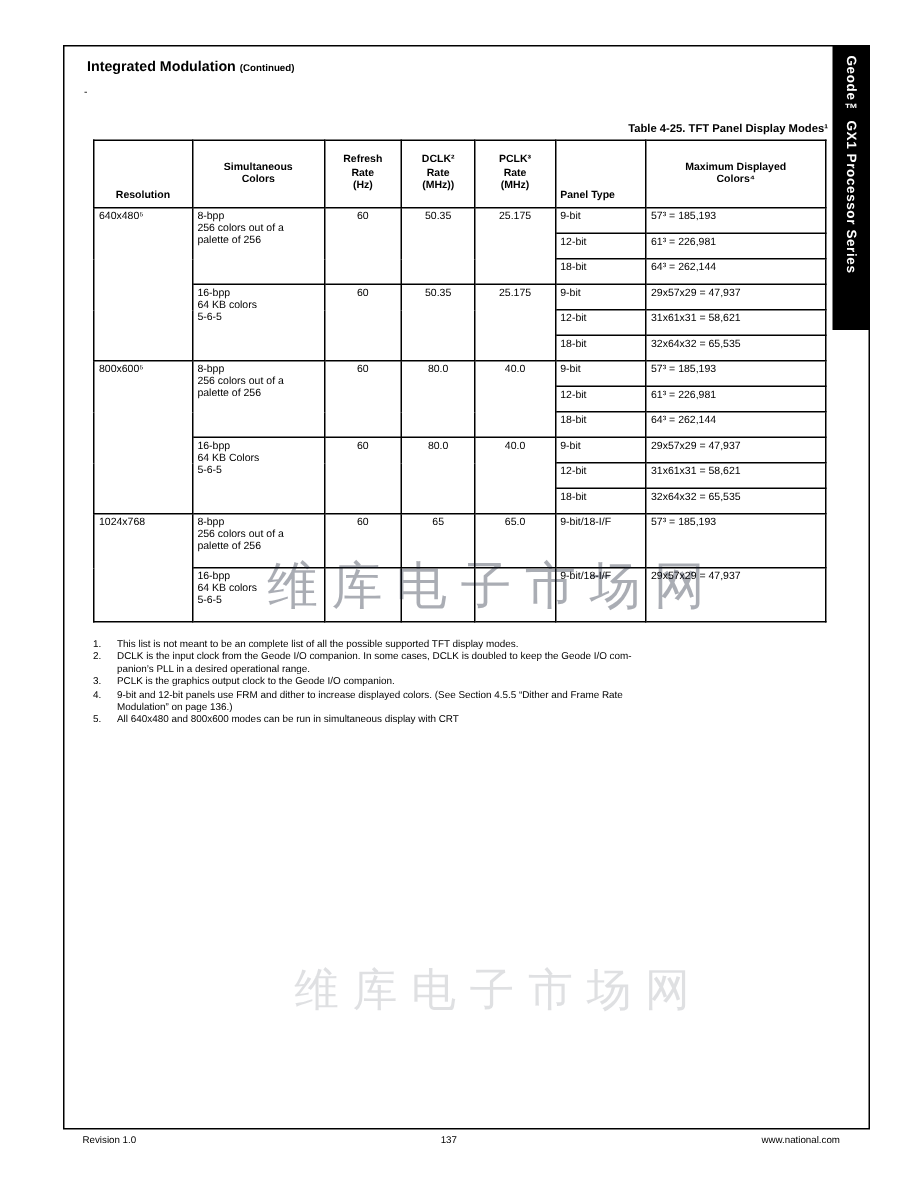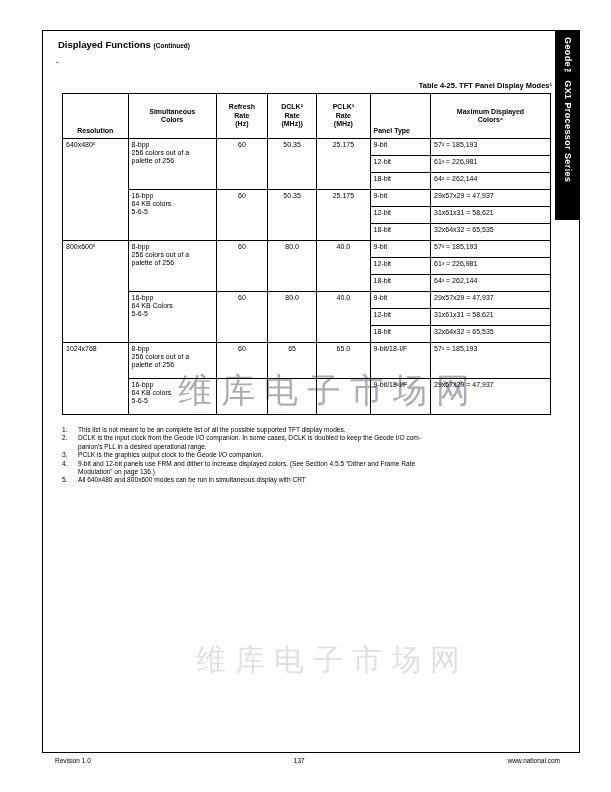--- a/index.html
+++ b/index.html
@@ -63,21 +63,21 @@
 </head>
 <body>
 
 <div class="page-border"></div>
 
 <div class="side-tab">
   <div class="side-tab-text">Geode™ GX1 Processor Series</div>
 </div>
 
 <div class="heading">
-  <span>Displayed Functions </span><span class="heading-cont">(Continued)</span>
+  <span>Integrated Modulation </span><span class="heading-cont">(Continued)</span>
 </div>
 
 <div class="left-dash">-</div>
 
 <div class="table-title">Table 4-25.  TFT Panel Display Modes¹</div>
 
 <table class="tft">
     <colgroup>
       <col style="width: 64px;">
       <col style="width: 86px;">

